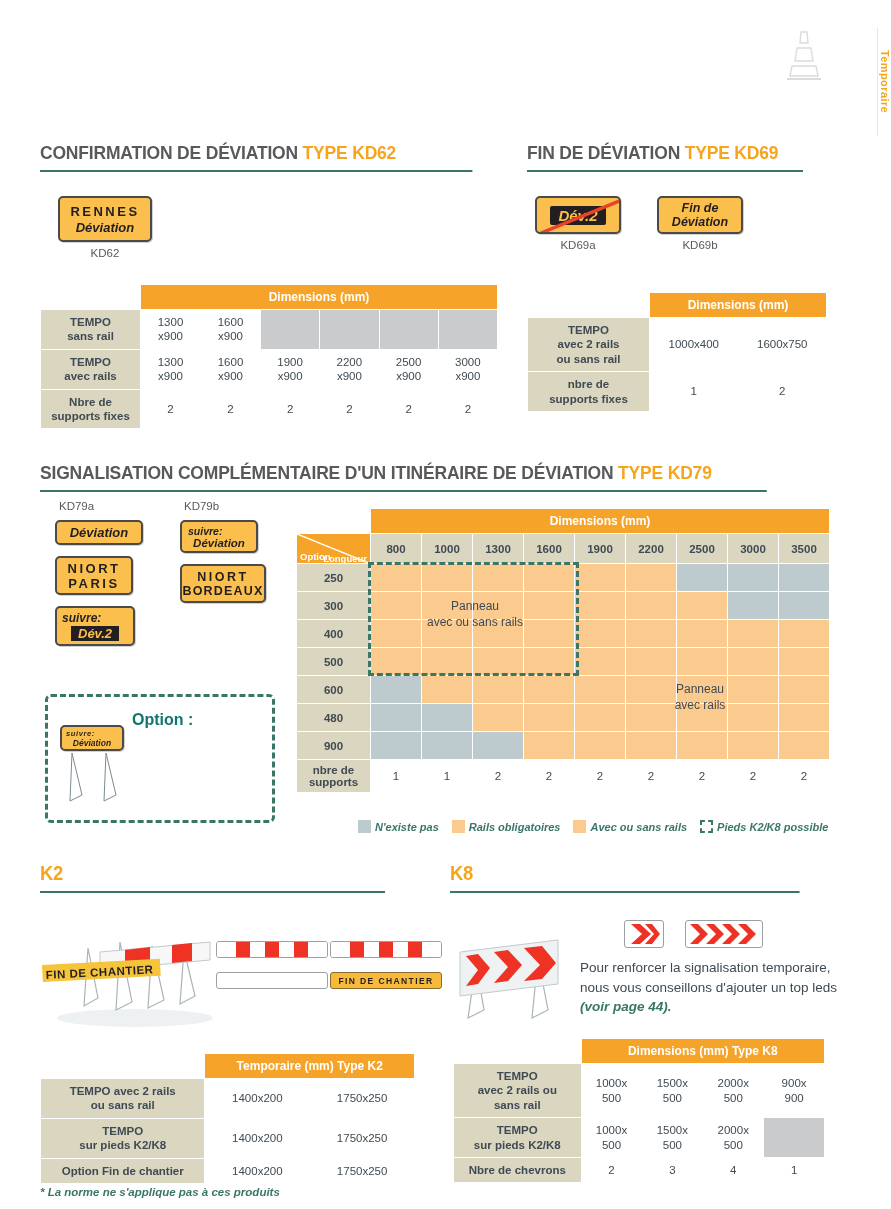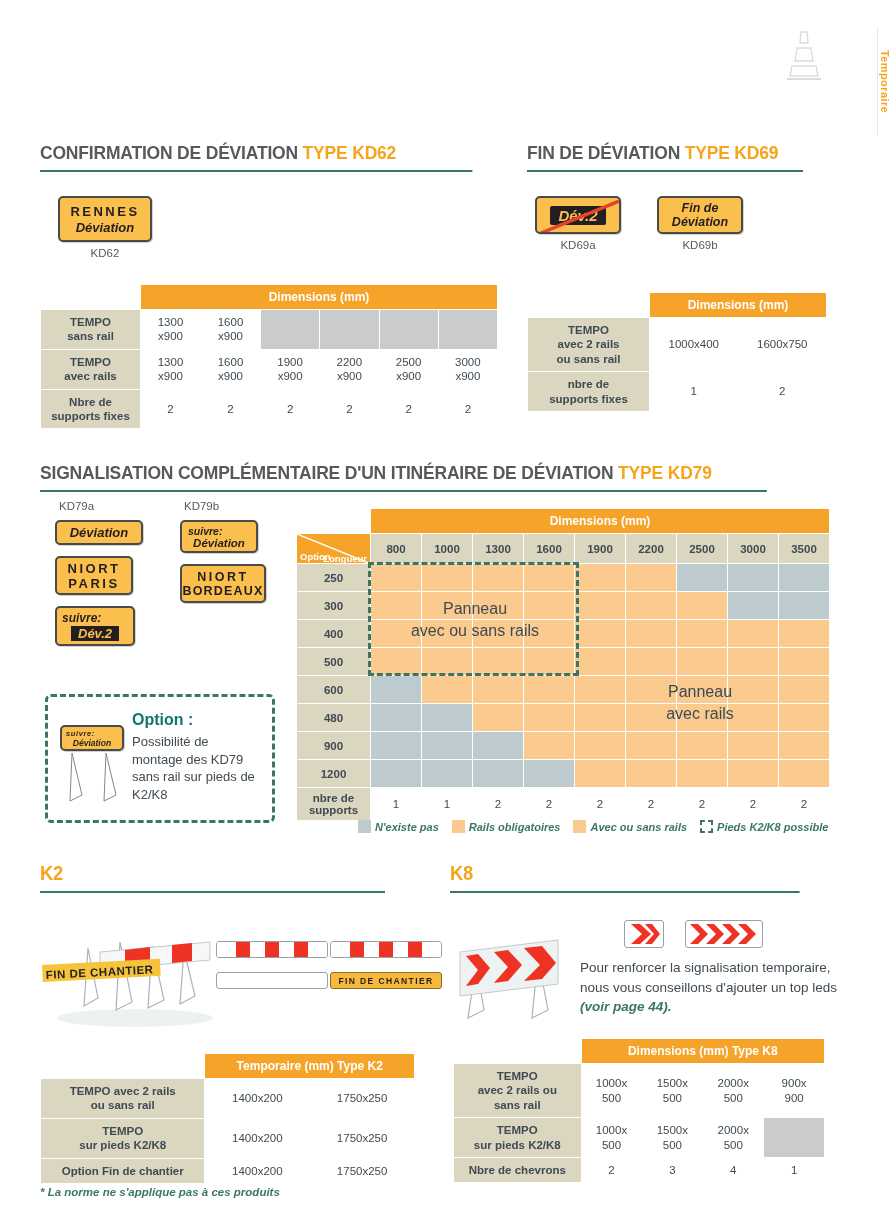--- a/index.html
+++ b/index.html
@@ -71,21 +71,21 @@
   .m-title { background:#F6A429; color:#fff; font-weight:bold; font-size:12px; padding:5px; }
   .m-col   { background:#DAD6C0; color:#3f4a52; font-weight:bold; padding:4px 2px; font-size:11.5px;}
   .m-row   { background:#DAD6C0; color:#3f4a52; font-weight:bold; padding:4px 8px; font-size:11.5px;}
   .m-or    { background:#FBCA8E; }
   .m-gy    { background:#BECBCE; }
   .m-sup   { background:#ffffff; color:#3f4a52; padding:4px; }
   .m-corner{ background:#F6A429; position:relative; padding:0; width:74px; height:30px;}
   .m-corner .a{ position:absolute; right:3px; top:19px; font-size:9.5px; font-weight:bold; color:#fff; }
   .m-corner .b{ position:absolute; left:3px; bottom:1px; font-size:9.5px; font-weight:bold; color:#fff; }
   .m-corner .diag{ position:absolute; inset:0; }
-  .note-ov { position:absolute; font-size:16px; color:#3f4a52; text-align:center; line-height:1.35; pointer-events:none;}
+  .note-ov { position:absolute; font-size:12px; color:#3f4a52; text-align:center; line-height:1.35; pointer-events:none;}
 
   .dash-ov { position:absolute; border:3px dashed #3a7668; pointer-events:none; }
 
   
   .legend { display:flex; gap:13px; align-items:center; font-size:11px; font-weight:bold; font-style:italic; color:#3a7668; }
   .legend .sw { width:13px; height:13px; display:inline-block; margin-right:4px; vertical-align:-2px;}
 
   
   .optbox { border:3px dashed #3a7668; border-radius:6px; padding:10px 12px; display:flex; gap:8px; }
   .optbox h4 { margin:0 0 4px 0; font-size:16px; color:#0f766e; }
@@ -252,21 +252,20 @@
     </div>
     <svg width="64" height="62">
       <g fill="none" stroke="#7b8a90" stroke-width="1">
         <path d="M12 2 L10 50 L22 44 Z"></path>
         <path d="M46 2 L44 50 L56 44 Z"></path>
       </g>
     </svg>
   </div>
   <div style="padding-top:4px;">
     <h4>Option :</h4>
-    <p>Possibilité de montage des KD79 sans rail sur pieds de K2/K8</p>
   </div>
 </div>
 
 <div style="position:absolute;left:296px;top:508px;">
 <table class="matrix">
   <tbody>
         <tr>
     <td class="blank" style="border:none;width:74px;"></td>
     <td class="m-title" colspan="9">Dimensions (mm)</td>
   </tr>
@@ -367,32 +366,20 @@
           <td class="m-gy" style="height: 28px;"></td>
           <td class="m-gy" style="height: 28px;"></td>
           <td class="m-gy" style="height: 28px;"></td>
           <td class="m-or" style="height: 28px;"></td>
           <td class="m-or" style="height: 28px;"></td>
           <td class="m-or" style="height: 28px;"></td>
           <td class="m-or" style="height: 28px;"></td>
           <td class="m-or" style="height: 28px;"></td>
           <td class="m-or" style="height: 28px;"></td>
         </tr>
-        <tr>
-          <td class="m-row">1200</td>
-          <td class="m-gy" style="height: 28px;"></td>
-          <td class="m-gy" style="height: 28px;"></td>
-          <td class="m-gy" style="height: 28px;"></td>
-          <td class="m-gy" style="height: 28px;"></td>
-          <td class="m-or" style="height: 28px;"></td>
-          <td class="m-or" style="height: 28px;"></td>
-          <td class="m-or" style="height: 28px;"></td>
-          <td class="m-or" style="height: 28px;"></td>
-          <td class="m-or" style="height: 28px;"></td>
-        </tr>
       </tbody>
   <tbody>
         <tr>
     <td class="m-row">nbre de<br>supports</td>
     <td class="m-sup">1</td>
     <td class="m-sup">1</td>
     <td class="m-sup">2</td>
     <td class="m-sup">2</td>
     <td class="m-sup">2</td>
     <td class="m-sup">2</td>

